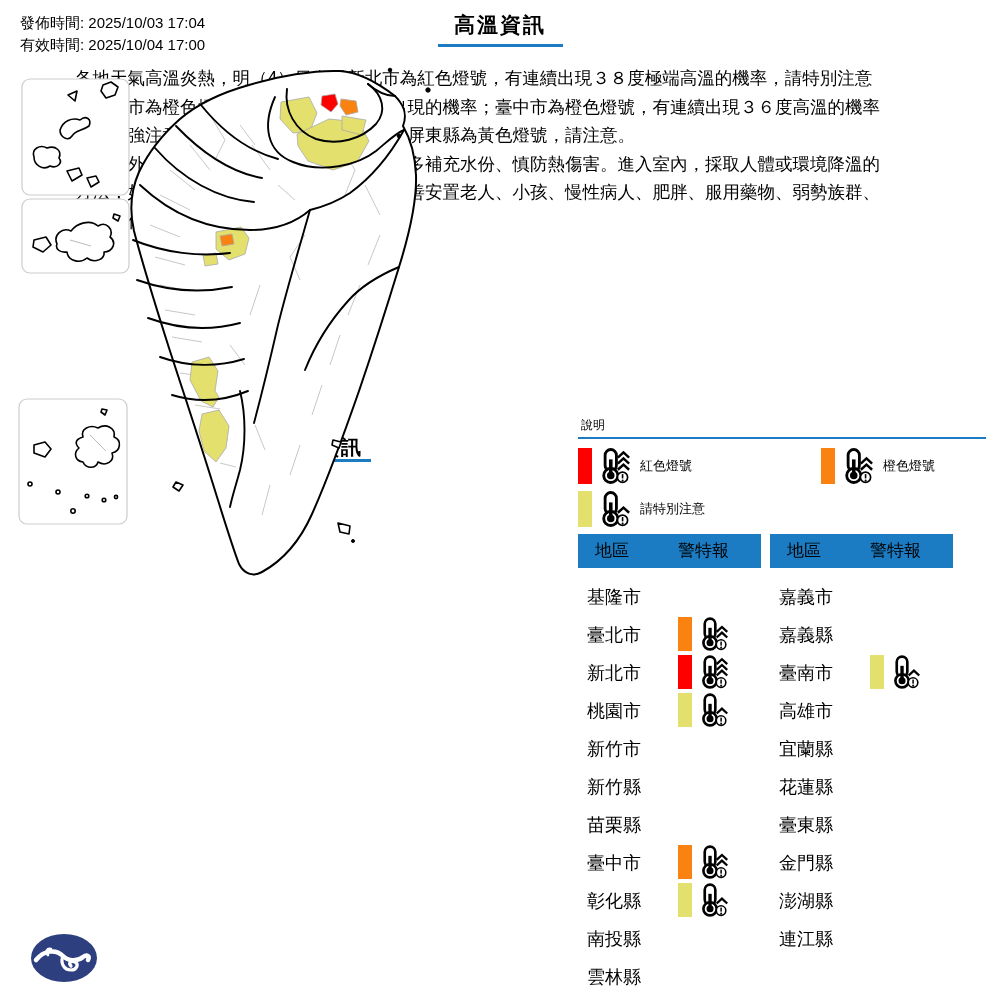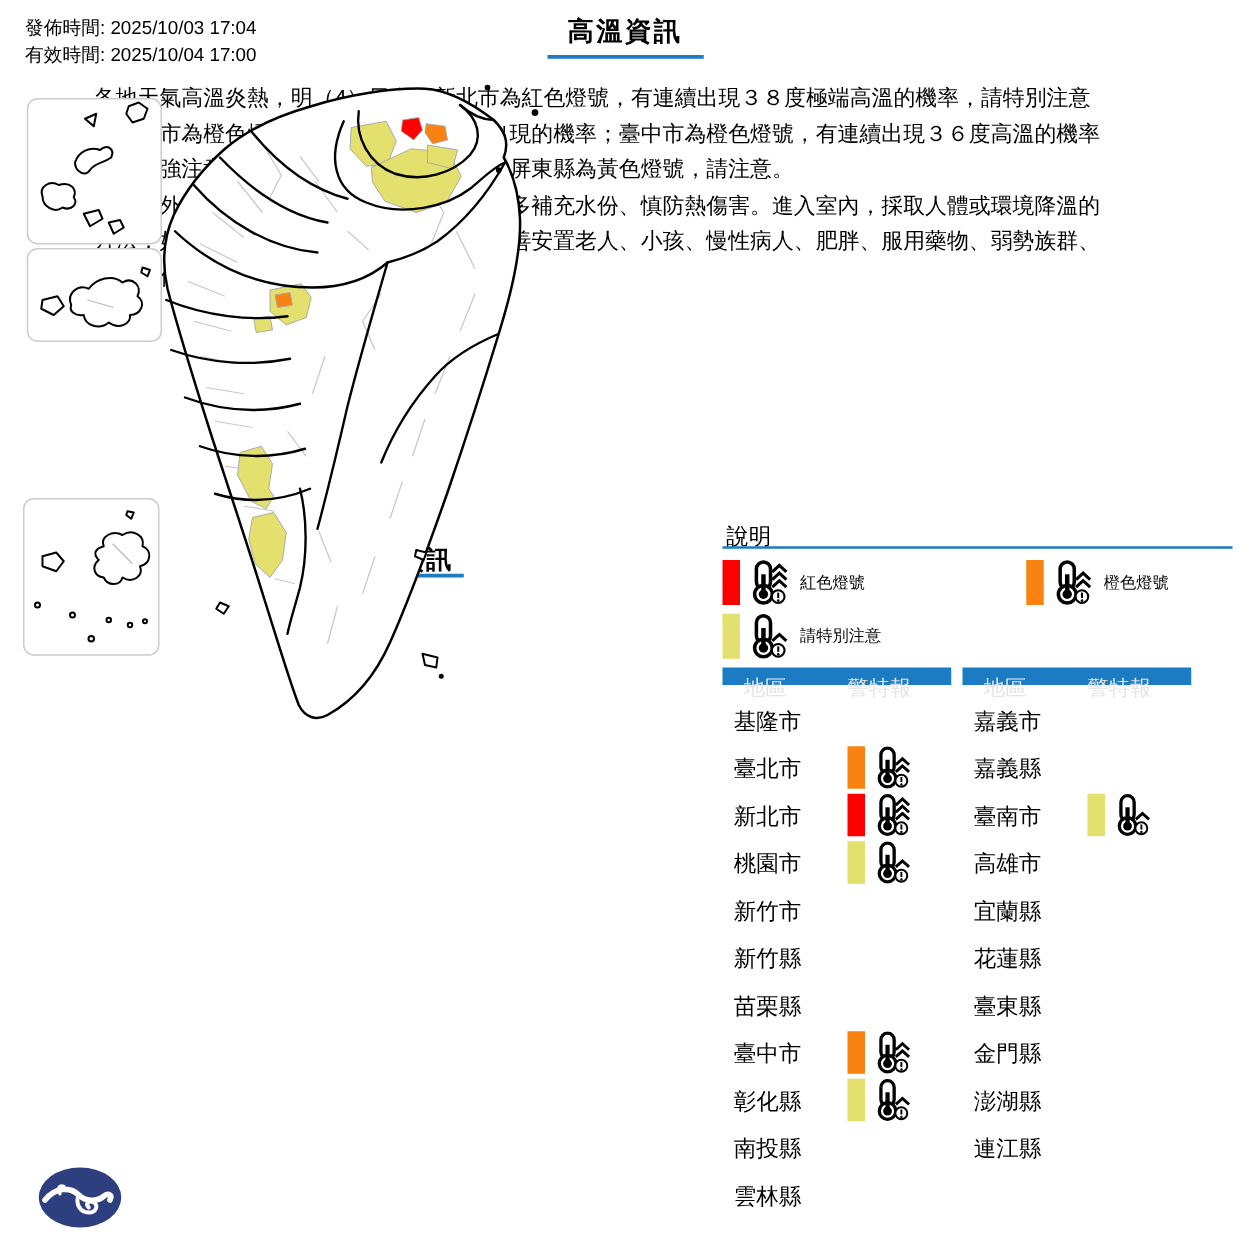--- a/index.html
+++ b/index.html
@@ -17,34 +17,34 @@
     font-size:21px;font-weight:bold;letter-spacing:2px;}
   .main-underline{position:absolute;left:438px;top:44px;width:125px;height:3px;background:var(--accent);}
   .body-text{position:absolute;left:75px;top:64px;width:842px;font-size:17.5px;
     line-height:28.5px;white-space:pre-line;}
   .map-title{position:absolute;left:240px;top:434px;width:160px;text-align:center;
     font-size:20px;font-weight:bold;letter-spacing:1px;}
   .map-underline{position:absolute;left:270px;top:459px;width:101px;height:3px;background:var(--accent);}
   #map-svg{position:absolute;left:0;top:0;}
   #logo-svg{position:absolute;left:28px;top:931px;}
 
-  .legend-title{position:absolute;left:581px;top:417px;font-size:18px;}
+  .legend-title{position:absolute;left:581px;top:417px;font-size:12px;}
   .legend-rule{position:absolute;left:578px;top:437px;width:408px;height:2px;background:var(--accent);}
   .legend-item{position:absolute;height:40px;display:flex;align-items:center;}
   #legend-item-0{left:578px;top:446px;}
   #legend-item-1{left:785px;top:446px;padding-left:36px;}
   #legend-item-2{left:578px;top:489px;}
   .swatch{width:14px;height:36px;display:inline-block;}
   .legend-item .icon{margin-left:7px;display:inline-flex;}
   .legend-item .lbl{margin-left:9px;font-size:13px;}
 
   .wtable{position:absolute;top:534px;width:183px;}
   #table-left{left:578px;}
   #table-right{left:770px;}
-  .thead{background:var(--accent);color:#e5e5e5;height:14px;position:relative;font-size:17px;}
+  .thead{background:var(--accent);color:#000000;height:34px;position:relative;font-size:17px;}
   .thead .h1{position:absolute;left:17px;top:5px;}
   .thead .h2{position:absolute;left:100px;top:5px;}
   .trows{margin-top:9px;}
   .trow{height:38px;position:relative;text-decoration:underline;}
   .trow .rname{position:absolute;left:9px;top:8px;font-size:18px;}
   .trow .swatch{position:absolute;left:100px;top:2px;height:34px;}
   .trow .icon{position:absolute;left:121px;top:2px;}
 </style>
 </head>
 <body>

